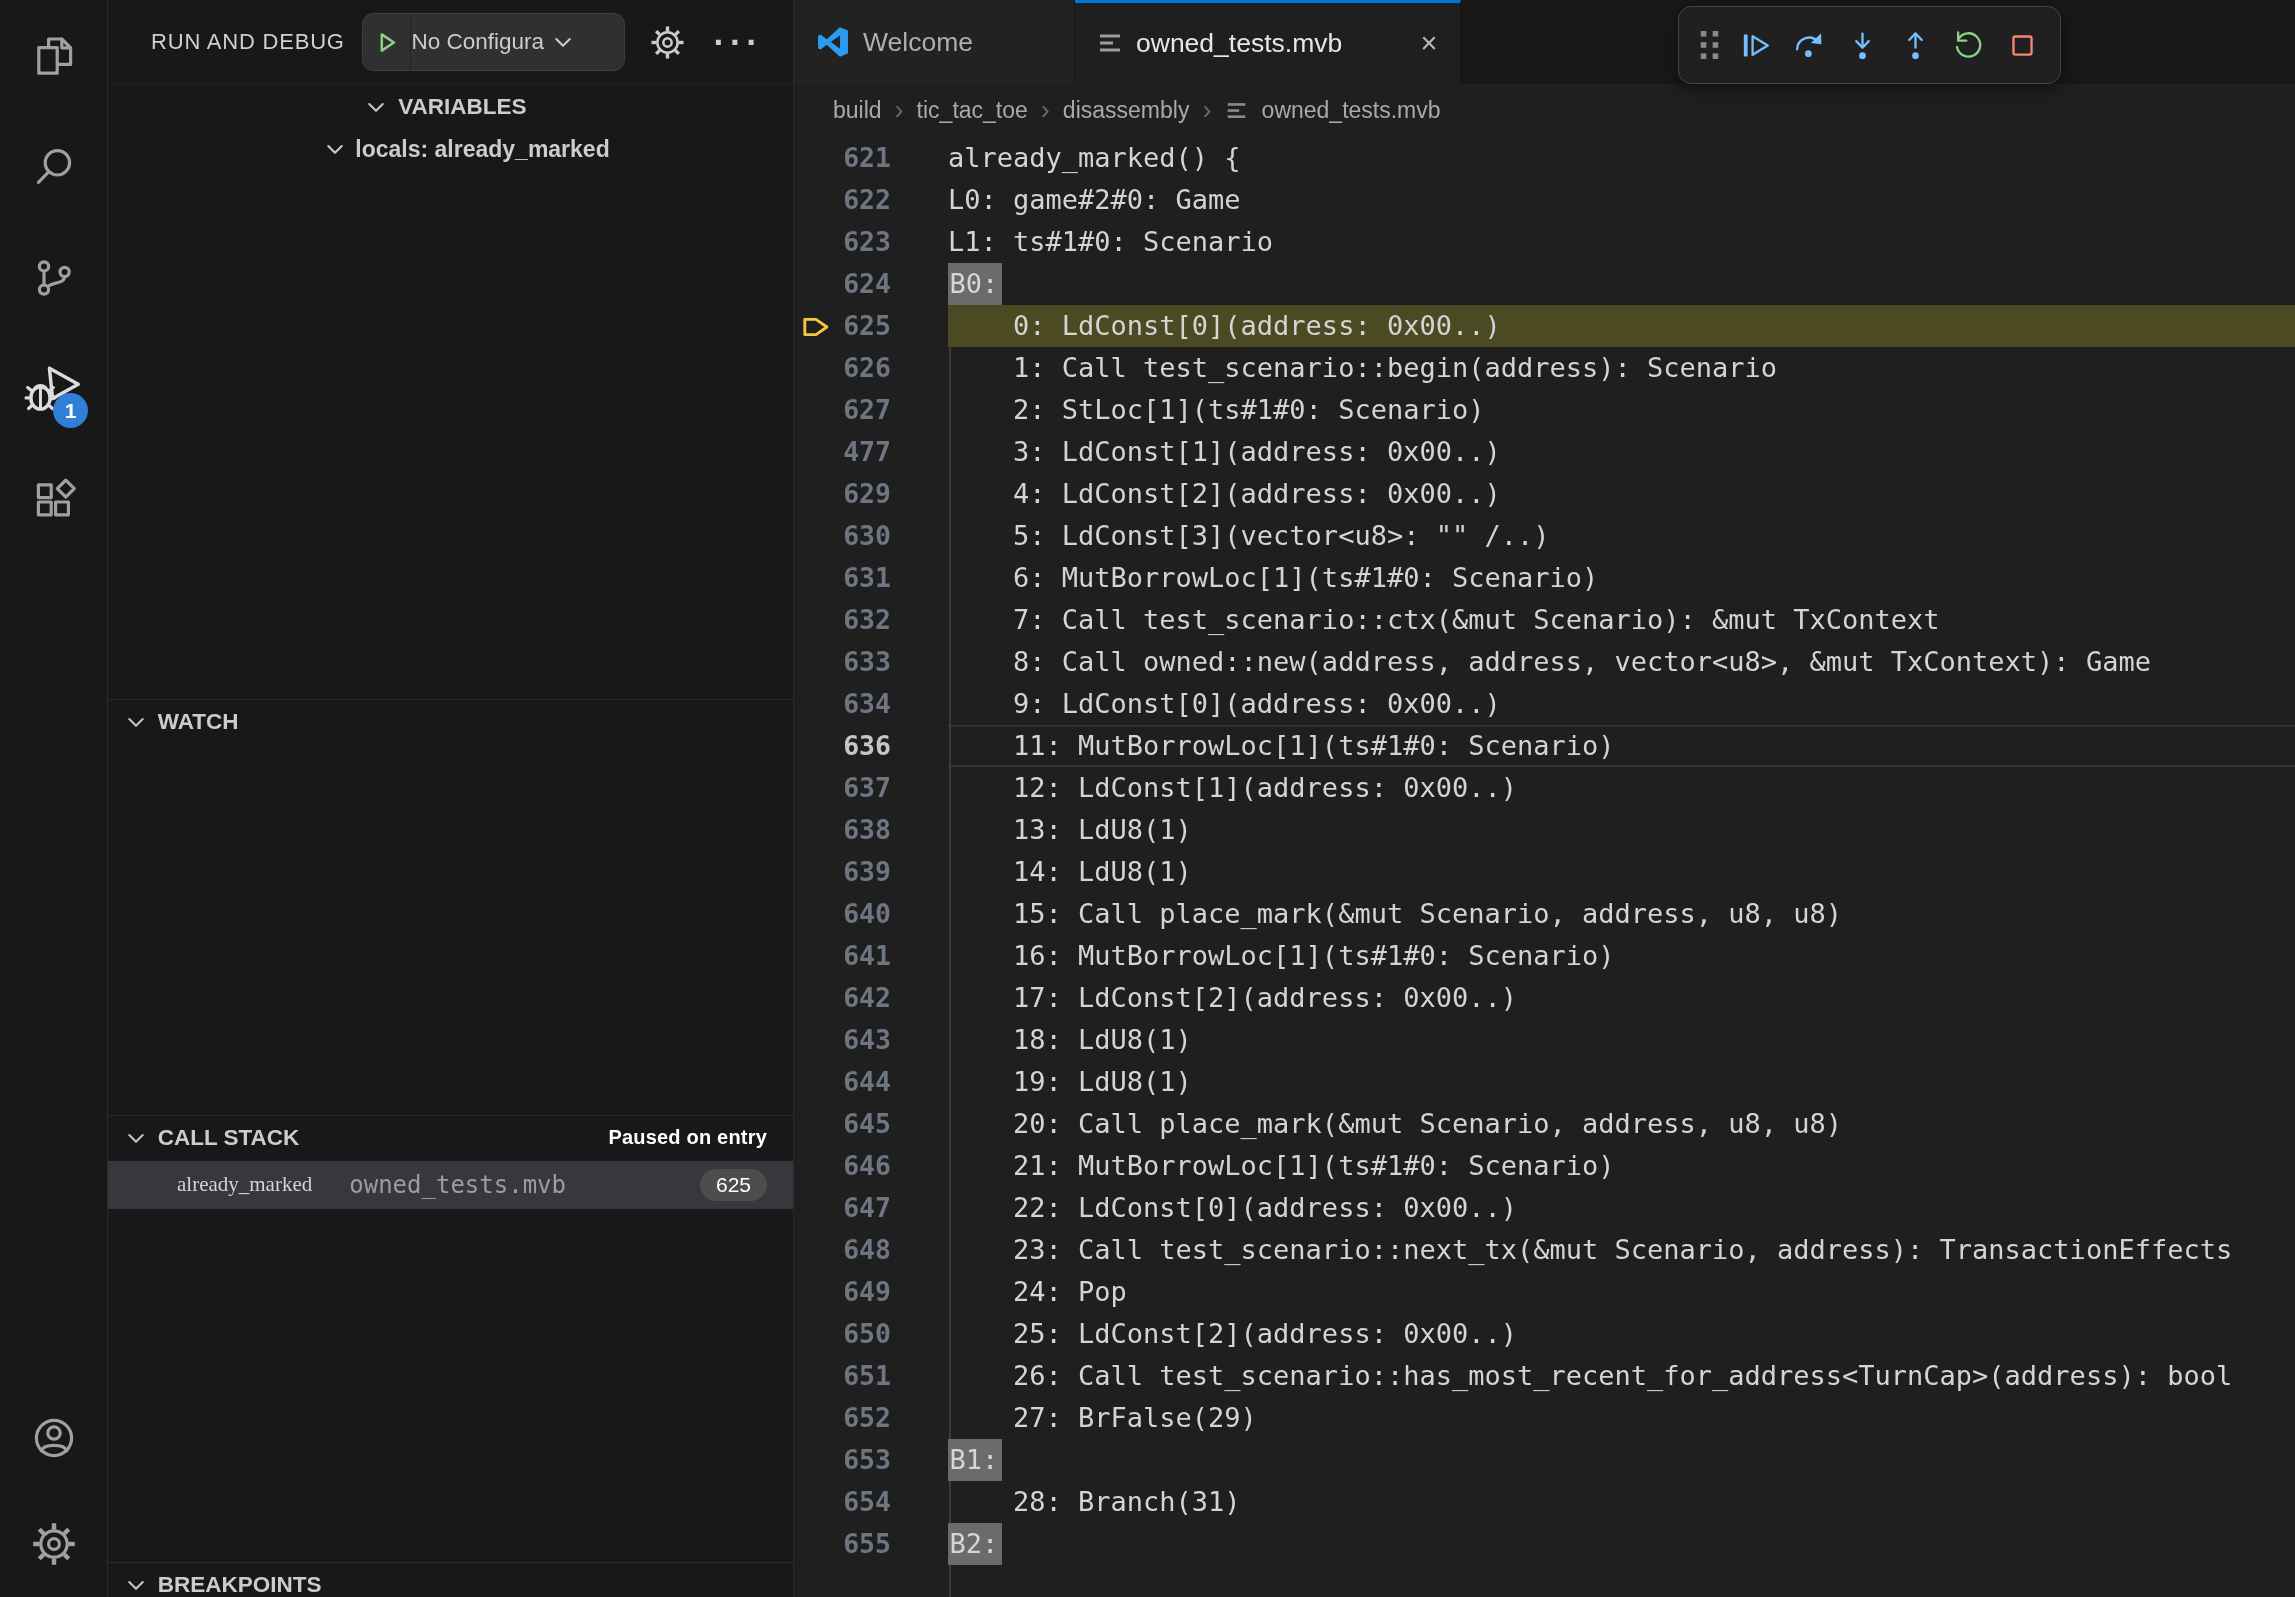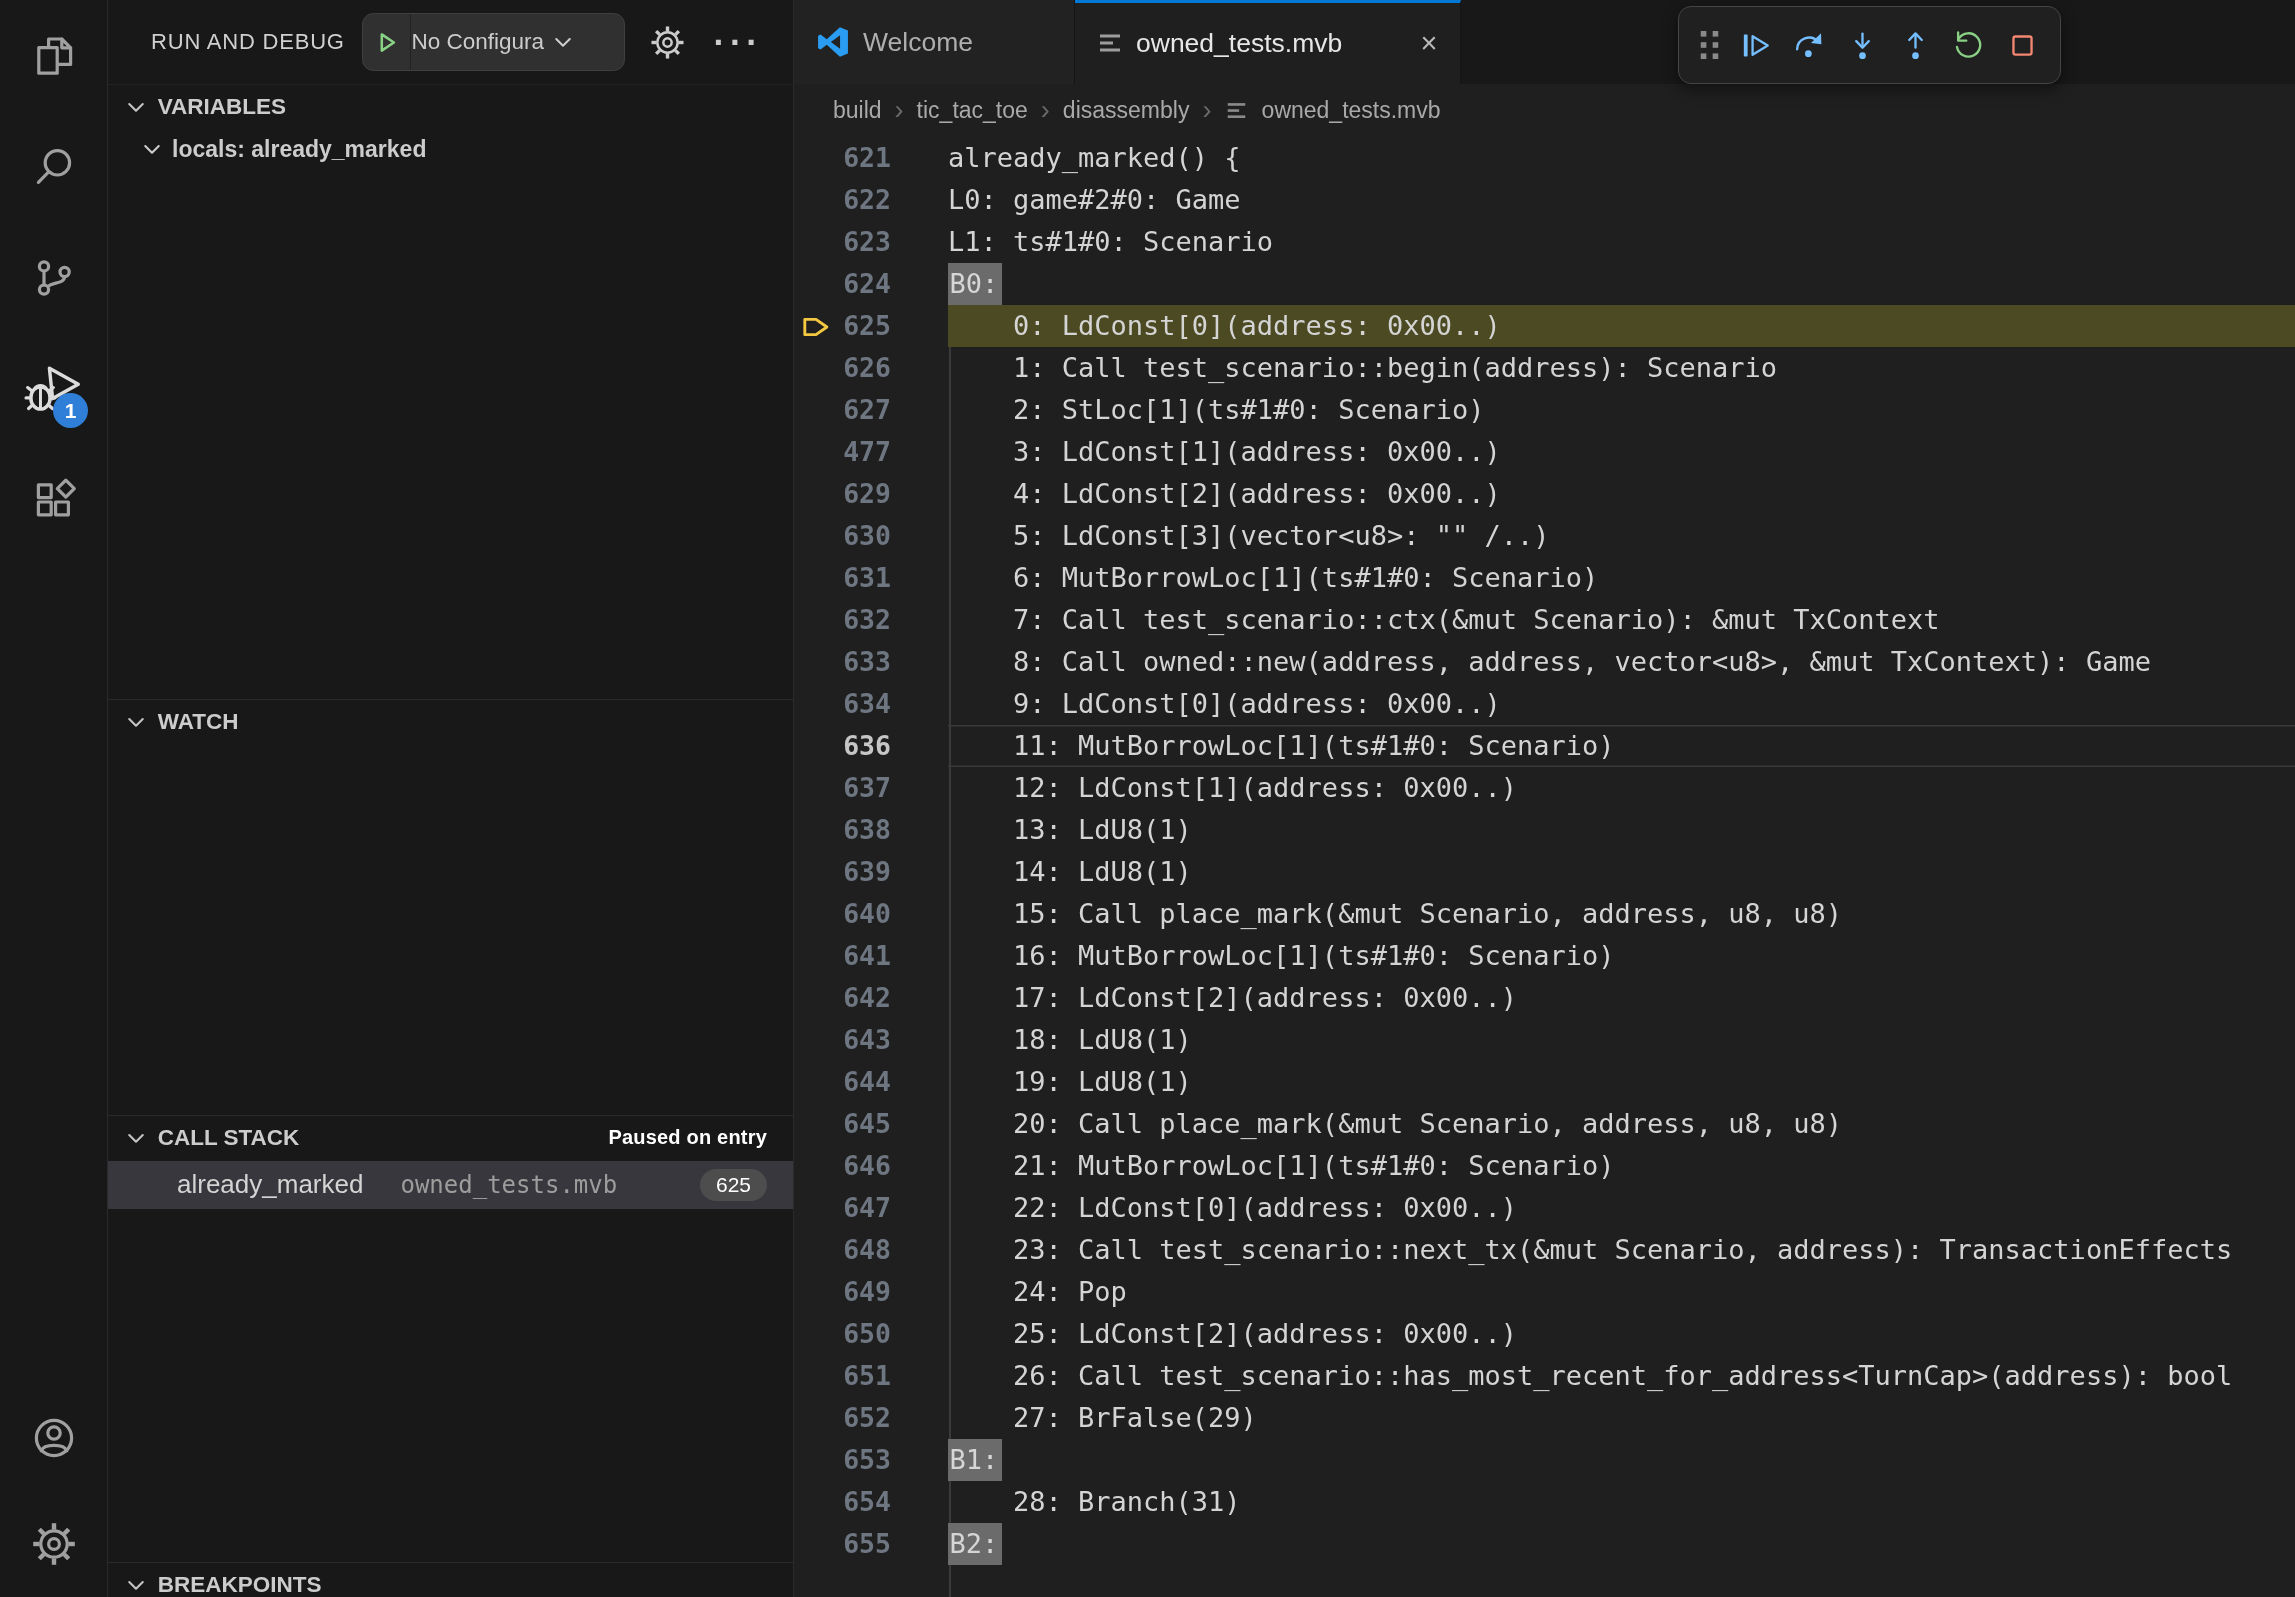--- a/index.html
+++ b/index.html
@@ -31,33 +31,33 @@
   .config-play{width:47px;height:100%;display:flex;align-items:center;justify-content:center;
                border-right:0.8px solid #222;color:#89d185;flex:none;}
   .config-label{font-size:22.5px;color:#cccccc;width:138px;overflow:hidden;
                 white-space:nowrap;flex:none;}
   .config-chev{color:#cccccc;margin-left:1.6px;}
   .icon-btn{margin-left:24px;color:#cccccc;cursor:pointer;}
   .more-dots{margin-left:27px;color:#cccccc;font-size:35px;font-weight:700;letter-spacing:4.8px;
              line-height:16px;cursor:pointer;}
 
   .panel{overflow:hidden;flex:none;display:flex;flex-direction:column;}
-  .panel.variables{height:614px;border-top:0.8px solid #222;}
+  .panel.variables{height:614px;border-top:0.8px solid #222;align-items:center;}
   .panel.watch{height:415px;border-top:0.8px solid #2b2b2b;}
   .panel.callstack{height:446px;border-top:0.8px solid #2b2b2b;}
   .panel.breakpoints{flex:1;border-top:0.8px solid #2b2b2b;}
   .panel-header{height:43px;flex:none;display:flex;align-items:center;gap:9.7px;
                 padding:0 26px 0 16px;font-size:22.5px;font-weight:700;color:#cccccc;cursor:pointer;}
   .panel-header .chev{color:#c5c5c5;flex:none;}
   .panel-status{margin-left:auto;font-size:20px;font-weight:700;color:#ffffff;letter-spacing:0.2px;}
   .scope-row{height:42px;display:flex;align-items:center;gap:8px;padding-left:32px;
              font-size:23px;font-weight:700;color:#cccccc;cursor:pointer;}
   .frame-row{height:48px;display:flex;align-items:center;background:#37373d;cursor:pointer;
              padding-left:69px;margin-top:1.6px;}
-  .frame-name{font-family:Liberation Sans, sans-serif;font-size:26px;color:#d4d4d4;text-align:right;}
+  .frame-name{font-family:Liberation Serif, serif;font-size:21px;color:#d4d4d4;text-align:right;}
   .frame-file{font-family:"DejaVu Sans Mono",monospace;font-size:24px;color:#9d9d9d;margin-left:37px;}
   .frame-line-badge{margin-left:auto;margin-right:26px;background:#4d4d4d;color:#ffffff;
                     border-radius:19.3px;padding:4px 16px;font-size:21px;}
 
   
   .editor{flex:1;display:flex;flex-direction:column;min-width:0;position:relative;background:#1f1f1f;}
   .tabbar{height:84px;flex:none;background:#181818;display:flex;align-items:stretch;}
   .tab{display:flex;align-items:center;padding:0 22.5px;font-size:26.5px;gap:14.5px;cursor:pointer;
        box-sizing:border-box;}
   .tab.inactive{background:#222222;color:#aeaeae;border-right:0.8px solid #141414;width:281px;}

